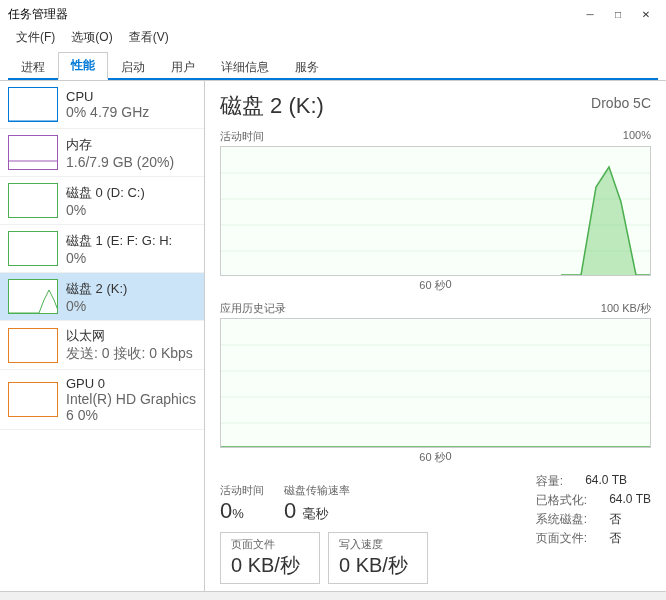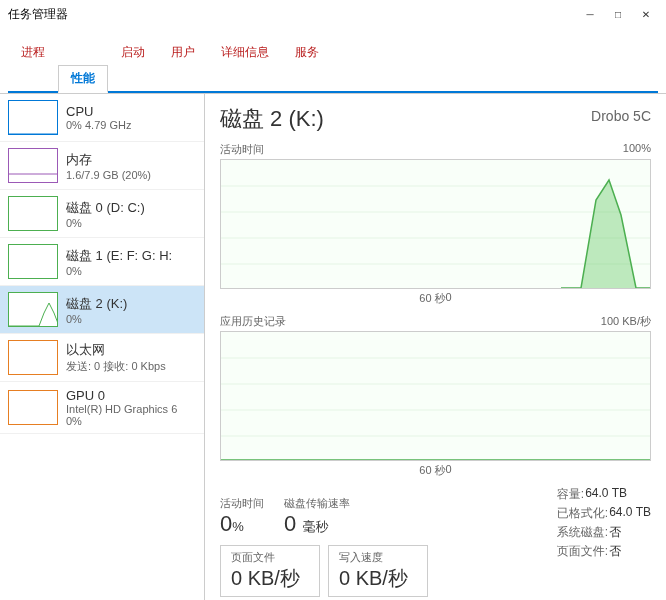--- a/index.html
+++ b/index.html
@@ -37,34 +37,33 @@
     
     .tabs-bar {
       display: flex;
       border-bottom: 2px solid #0078d7;
       margin-top: 2px;
     }
     .tab {
       padding: 4px 12px;
       cursor: pointer;
       font-size: 12px;
-      color: #b91c1c;
+      color: #404040;
       border: 1px solid transparent;
       border-bottom: none;
       position: relative;
-      top: 12px;
+      top: 4px;
     }
     .tab.active {
       background: #fff;
       border-color: #ccc;
       border-bottom: 2px solid #fff;
       color: #0078d7;
       font-weight: bold;
       top: 2px;
-      margin-top: 36px;
     }
     
     .main-content {
       display: flex;
       height: calc(600px - 90px);
     }
     
     .sidebar {
       width: 205px;
       background: #fff;
@@ -87,21 +86,21 @@
       border: 1px solid #ccc;
       background: #fff;
       margin-right: 8px;
       flex-shrink: 0;
       position: relative;
       overflow: hidden;
     }
     
     .sidebar-item-info { flex: 1; }
     .sidebar-item-name { font-size: 13px; color: #333; font-weight: 500; }
-    .sidebar-item-detail { font-size: 11px; color: #666; }
+    .sidebar-item-detail { font-size: 14px; color: #666; }
     
     .right-panel {
       flex: 1;
       background: #fff;
       padding: 10px 15px;
       overflow-y: auto;
     }
     
     .panel-header {
       display: flex;
@@ -157,21 +156,21 @@
       padding: 4px 10px;
       min-width: 100px;
     }
     .speed-block-label { font-size: 11px; color: #666; }
     .speed-block-value { font-size: 20px; font-weight: 300; color: #333; }
     
     .info-col {
       margin-left: auto;
       font-size: 12px;
     }
-    .info-row { display: flex; gap: 1px; margin-bottom: 2px; }
+    .info-row { display: flex; gap: 22px; margin-bottom: 2px; }
     .info-key { color: #666; white-space: nowrap; }
     .info-val { color: #333; font-weight: 400; }
     
     .bottom-bar {
       height: 32px;
       background: #f0f0f0;
       border-top: 1px solid #ccc;
       display: flex;
       align-items: center;
       padding: 0 10px;
@@ -214,20 +213,25 @@
 
 <div class="title-bar">
   <div class="title-row">
     <span>任务管理器</span>
     <div class="window-controls">
       <button class="win-btn">─</button>
       <button class="win-btn">□</button>
       <button class="win-btn close">✕</button>
     </div>
   </div>
+  <div class="menu-bar">
+  <span class="menu-item">文件(F)</span>
+      <span class="menu-item">选项(O)</span>
+      <span class="menu-item">查看(V)</span>
+    </div>
   <div class="tabs-bar">
   <div class="tab">进程</div>
       <div class="tab active">性能</div>
       <div class="tab">启动</div>
       <div class="tab">用户</div>
       <div class="tab">详细信息</div>
       <div class="tab">服务</div>
     </div>
 </div>
 

